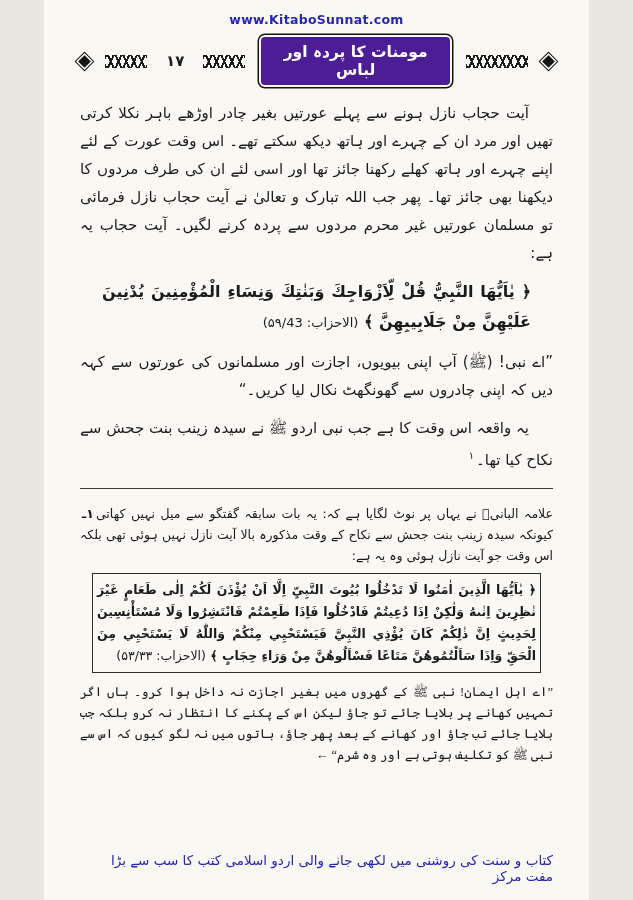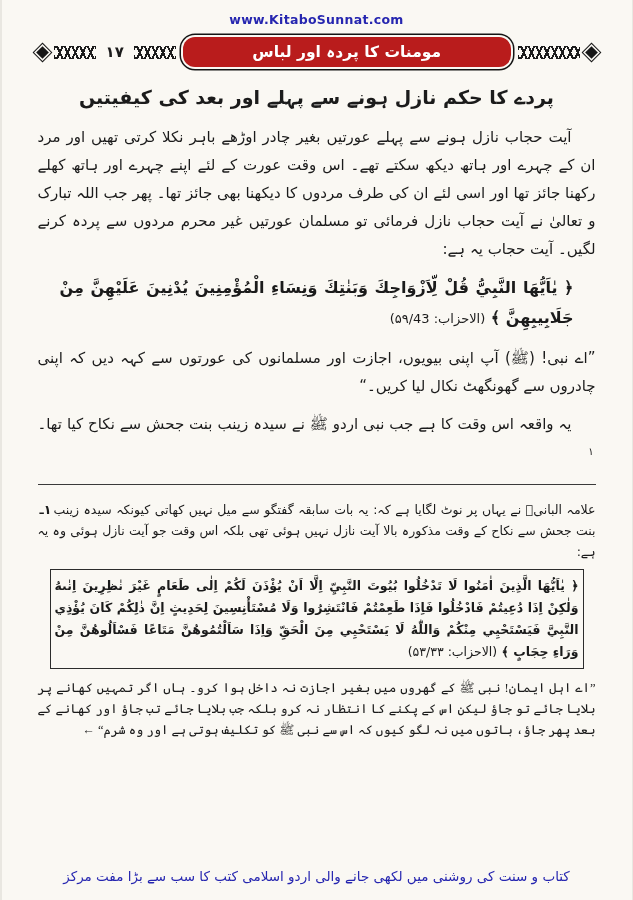--- a/index.html
+++ b/index.html
@@ -1,57 +1,57 @@
 <!DOCTYPE html>
 <html lang="ur"><head>
 <meta charset="utf-8">
 <title>Scanned Book Page</title>
 <style>
   html,body{margin:0;padding:0;background:#e9e7e1;}
   .page{
-    width:630px;height:900px;margin:0 auto;box-sizing:border-box;
+    width:545px;height:900px;margin:0 auto;box-sizing:border-box;
     background:#faf8f3;color:#1b1b1b;overflow:hidden;position:relative;
     padding:10px 36px 0;display:flex;flex-direction:column;
     font-family:"DejaVu Sans",sans-serif;
   }
   
   .url{text-align:center;color:#2626b0;font-weight:bold;font-size:12.5px;margin:2px 0 10px;letter-spacing:.3px;}
   
-  .band{display:flex;align-items:center;gap:7px;margin-bottom:14px;direction:ltr;}
+  .band{display:flex;align-items:center;gap:16px;margin-bottom:14px;direction:ltr;}
   .diamond{width:9px;height:9px;background:#161616;transform:rotate(45deg);flex:none;
     box-shadow:0 0 0 1.5px #faf8f3,0 0 0 2.5px #161616;}
   .chev{height:13px;flex:none;
     background:
       repeating-linear-gradient(115deg,#1c1c1c 0 2px,transparent 2px 7px),
       repeating-linear-gradient(65deg,#1c1c1c 0 2px,transparent 2px 7px);}
   .chev.w{width:42px;}
   .chev.end{width:62px;}
   .pageno{font-weight:bold;font-size:15px;flex:none;padding:0 3px;}
-  .cartouche{flex:1;background:#b91c1c;color:#ffffff;text-align:center;border-radius:12px;
+  .cartouche{flex:1;background:#4c1d95;color:#ffffff;text-align:center;border-radius:4px;
     padding:6px 16px;font-size:15.5px;font-weight:bold;letter-spacing:.5px;
     box-shadow:0 0 0 2px #faf8f3,0 0 0 3.5px #141414;direction:rtl;}
   
   .content{direction:rtl;text-align:justify;font-size:15px;line-height:28px;}
   .para{margin:0 0 10px;}
   .indent{text-indent:24px;}
   .heading{text-align:center;font-size:19px;font-weight:bold;margin:2px 0 12px;}
   .verse{font-weight:bold;font-size:16px;line-height:30px;margin:2px 22px 10px;text-align:justify;}
   .verse .ref{font-weight:normal;font-size:13px;white-space:nowrap;}
   .fnref{font-size:10px;vertical-align:super;margin-right:2px;}
   
   .fnsep{border-top:1.5px solid #3a3a3a;margin:4px 0 8px;}
   .footnotes{direction:rtl;text-align:justify;font-size:12.5px;line-height:21px;margin-top:6px;}
   .fn-note{margin:0 0 7px;}
   .fn-marker{float:left;font-weight:bold;padding:0 2px;}
   .fn-box{border:1.3px solid #2c2c2c;margin:2px 12px 9px;padding:5px 4px;font-weight:bold;line-height:22px;}
   .fn-box .ref{font-weight:normal;white-space:nowrap;}
   .fn-trans{margin:0 0 4px;font-family:Liberation Serif, serif;}
   .arrow{font-weight:bold;}
   
-  .footer{margin-top:auto;text-align:center;color:#2626b0;font-size:13.5px;padding:10px 0 16px;direction:rtl;}
+  .footer{margin-top:auto;text-align:right;color:#2626b0;font-size:13.5px;padding:10px 0 16px;direction:rtl;}
 </style>
 </head>
 <body>
 
 <div class="page">
 
   <div class="url">www.KitaboSunnat.com</div>
 
   <div class="band">
     <span class="diamond"></span>
@@ -60,21 +60,20 @@
     <span class="chev w"></span>
     <div class="cartouche">
       <span>مومنات کا پردہ اور لباس</span>
     </div>
     <span class="chev end"></span>
     <span class="diamond"></span>
   </div>
 
   <div class="content" dir="rtl" lang="ur">
 
-    <h2 class="heading">پردے کا حکم نازل ہونے سے پہلے اور بعد کی کیفیتیں</h2>
 
     <p class="para indent">آیت حجاب نازل ہونے سے پہلے عورتیں بغیر چادر اوڑھے باہر نکلا کرتی تھیں اور مرد ان کے چہرے اور ہاتھ دیکھ سکتے تھے۔ اس وقت عورت کے لئے اپنے چہرے اور ہاتھ کھلے رکھنا جائز تھا اور اسی لئے ان کی طرف مردوں کا دیکھنا بھی جائز تھا۔ پھر جب اللہ تبارک و تعالیٰ نے آیت حجاب نازل فرمائی تو مسلمان عورتیں غیر محرم مردوں سے پردہ کرنے لگیں۔ آیت حجاب یہ ہے:</p>
 
     <div class="verse">
       <span>﴿ يٰاَيُّهَا النَّبِيُّ قُلْ لِّاَزْوَاجِكَ وَبَنٰتِكَ وَنِسَاءِ الْمُؤْمِنِينَ يُدْنِينَ عَلَيْهِنَّ مِنْ جَلَابِيبِهِنَّ ﴾</span>
       <span class="ref">(الاحزاب: ۵۹/43)</span>
     </div>
 
     <p class="para">”اے نبی! (ﷺ) آپ اپنی بیویوں، اجازت اور مسلمانوں کی عورتوں سے کہہ دیں کہ اپنی چادروں سے گھونگھٹ نکال لیا کریں۔“</p>
 

